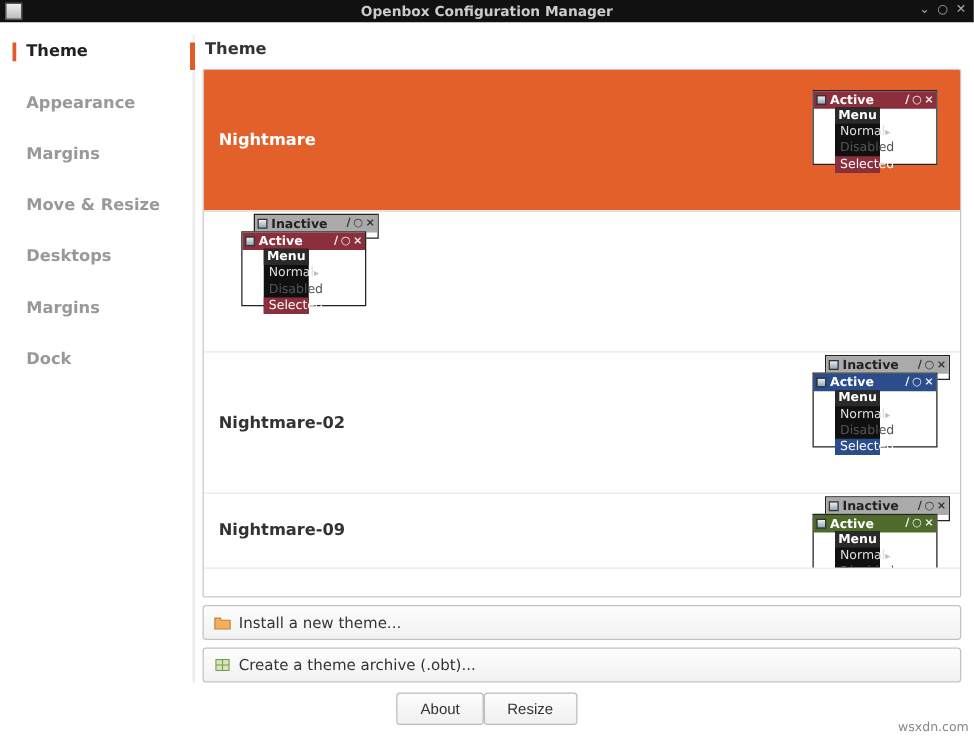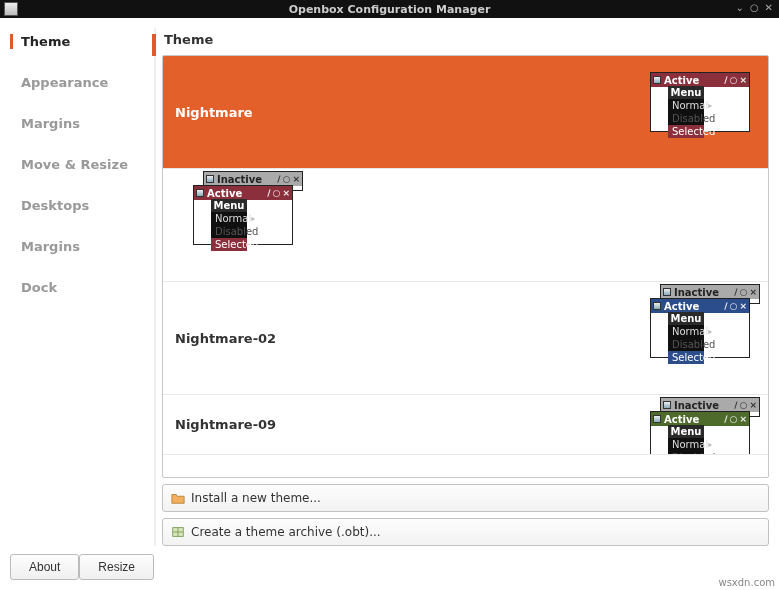--- a/index.html
+++ b/index.html
@@ -181,21 +181,21 @@
     gap: 6px;
     background: linear-gradient(#fdfdfd,#f2f2f2);
     font-size: 12px;
     color: #333;
     cursor: pointer;
   }
   .action-btn svg { width: 14px; height: 14px; }
 
   .footer {
     display: flex;
-    justify-content: flex-start;
+    justify-content: center;
     margin-top: 8px;
   }
   .footer button {
     border: 1px solid #bbb;
     border-radius: 3px;
     background: linear-gradient(#fdfdfd,#f0f0f0);
     padding: 5px 18px;
     font-size: 12px;
     color: #333;
     cursor: pointer;

